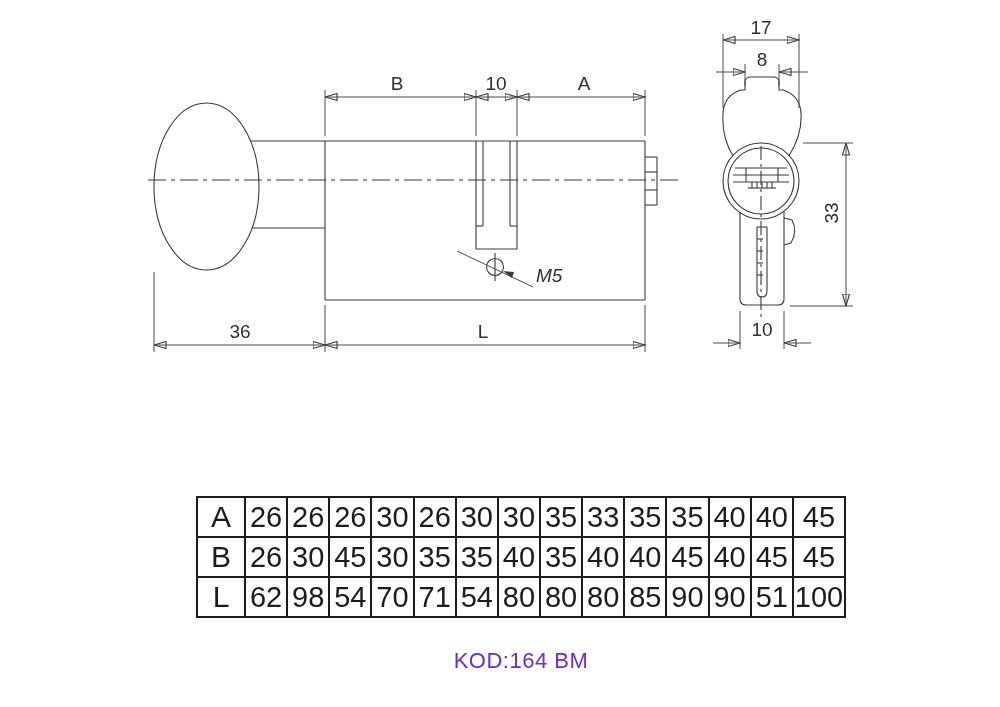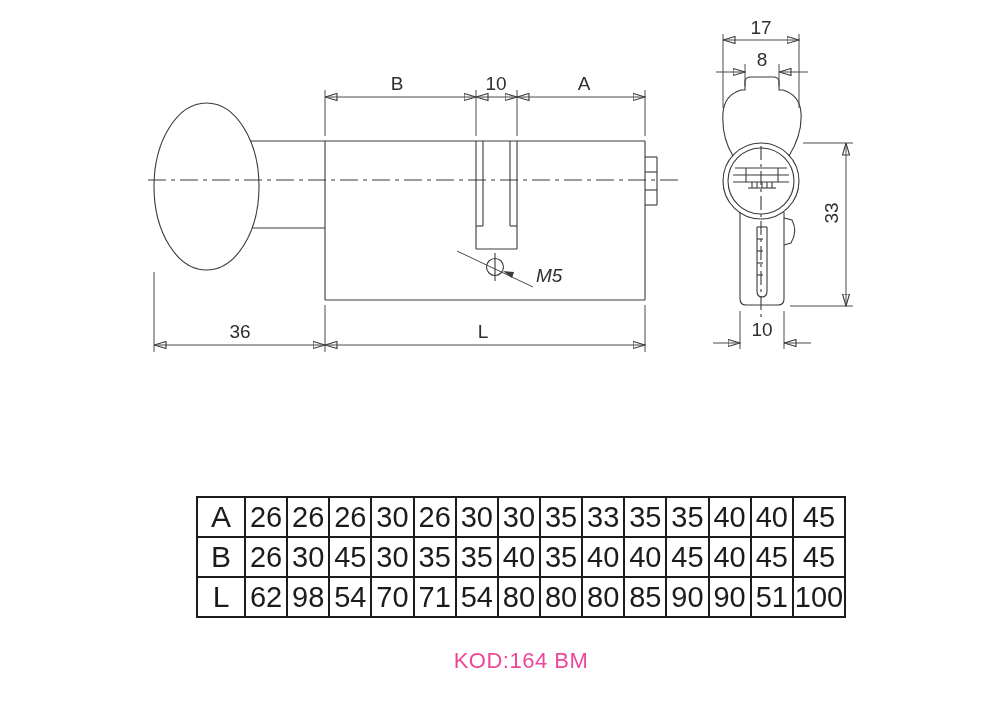--- a/index.html
+++ b/index.html
@@ -11,21 +11,21 @@
   svg text{fill:#2e2e2e;font-family:"Liberation Sans",sans-serif;font-size:19px;stroke:none;}
   svg text.ital{font-style:italic;}
   svg .arrfill{fill:#3a3a3a;stroke:none;}
 
   .size-table{position:absolute;left:196px;top:496px;width:650px;border-collapse:collapse;
               table-layout:fixed;}
   .size-table td{border:2px solid #1c1c1c;height:38px;text-align:center;vertical-align:middle;
                  font-size:29px;color:#1b1b1b;padding:0;}
   .size-table td.row-label{font-size:30px;}
   .product-code{position:absolute;left:196px;top:648px;width:650px;text-align:center;
-                font-size:22px;letter-spacing:.5px;color:#ec4899;}
+                font-size:22px;letter-spacing:.5px;color:#6d28d9;}
 </style>
 </head>
 <body>
 
 <div class="canvas">
 
   <svg width="1000" height="707" viewBox="0 0 1000 707">
     <defs>
       <marker id="arr" viewBox="0 0 12 9" refX="12" refY="4.5" markerWidth="13" markerHeight="9" orient="auto-start-reverse">
         <path d="M0,1 L12,4.5 L0,8 Z" fill="#3a3a3a" stroke="none"></path>

